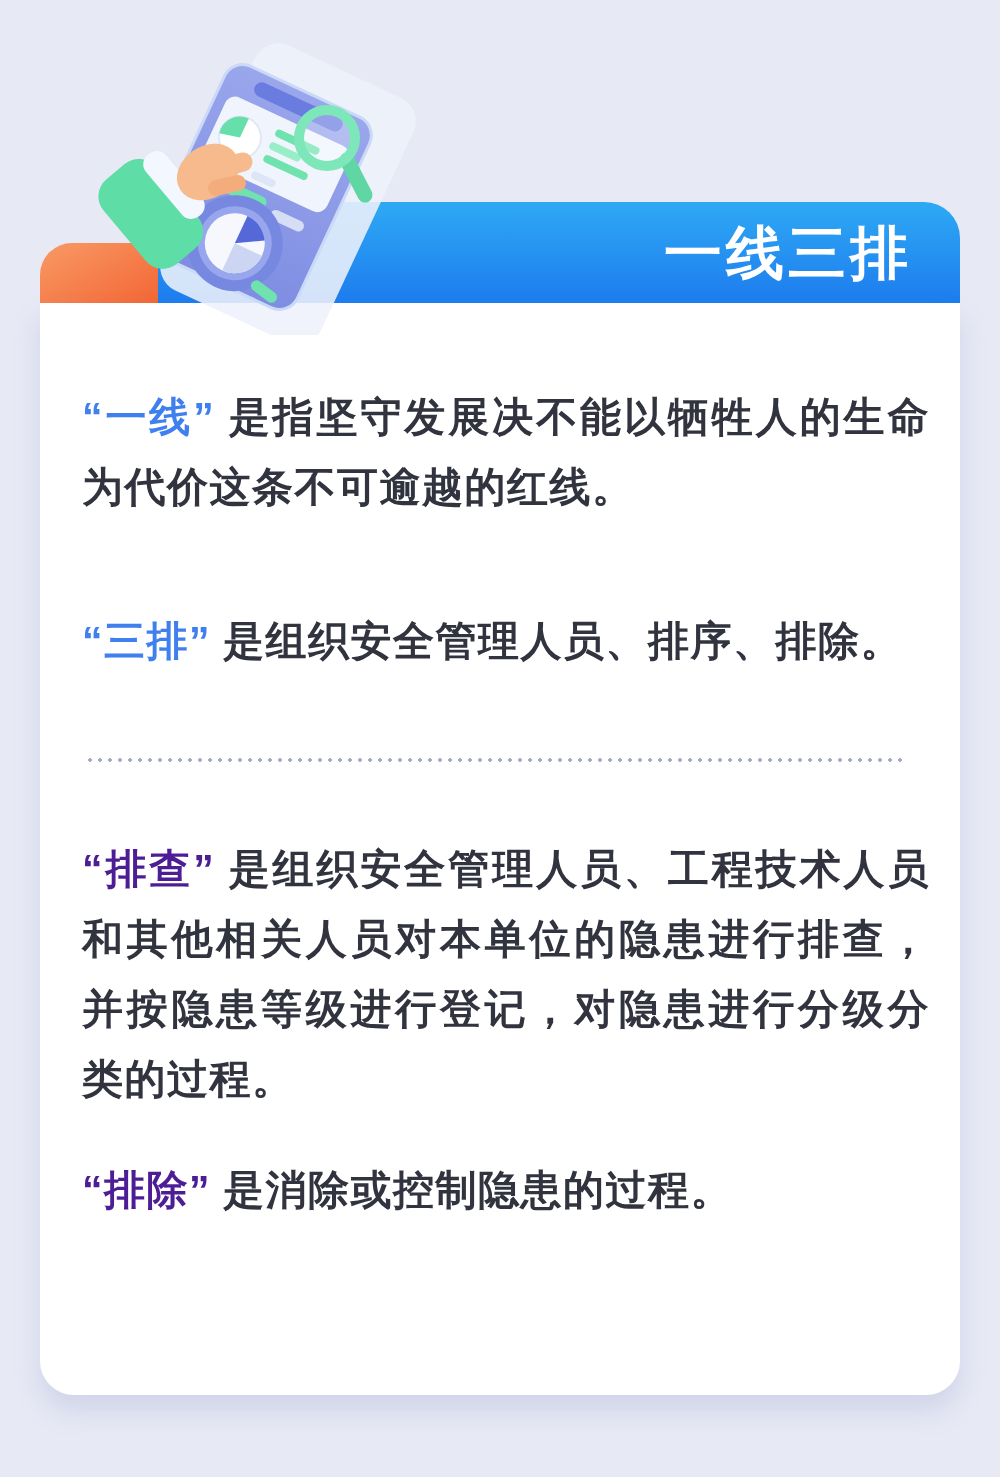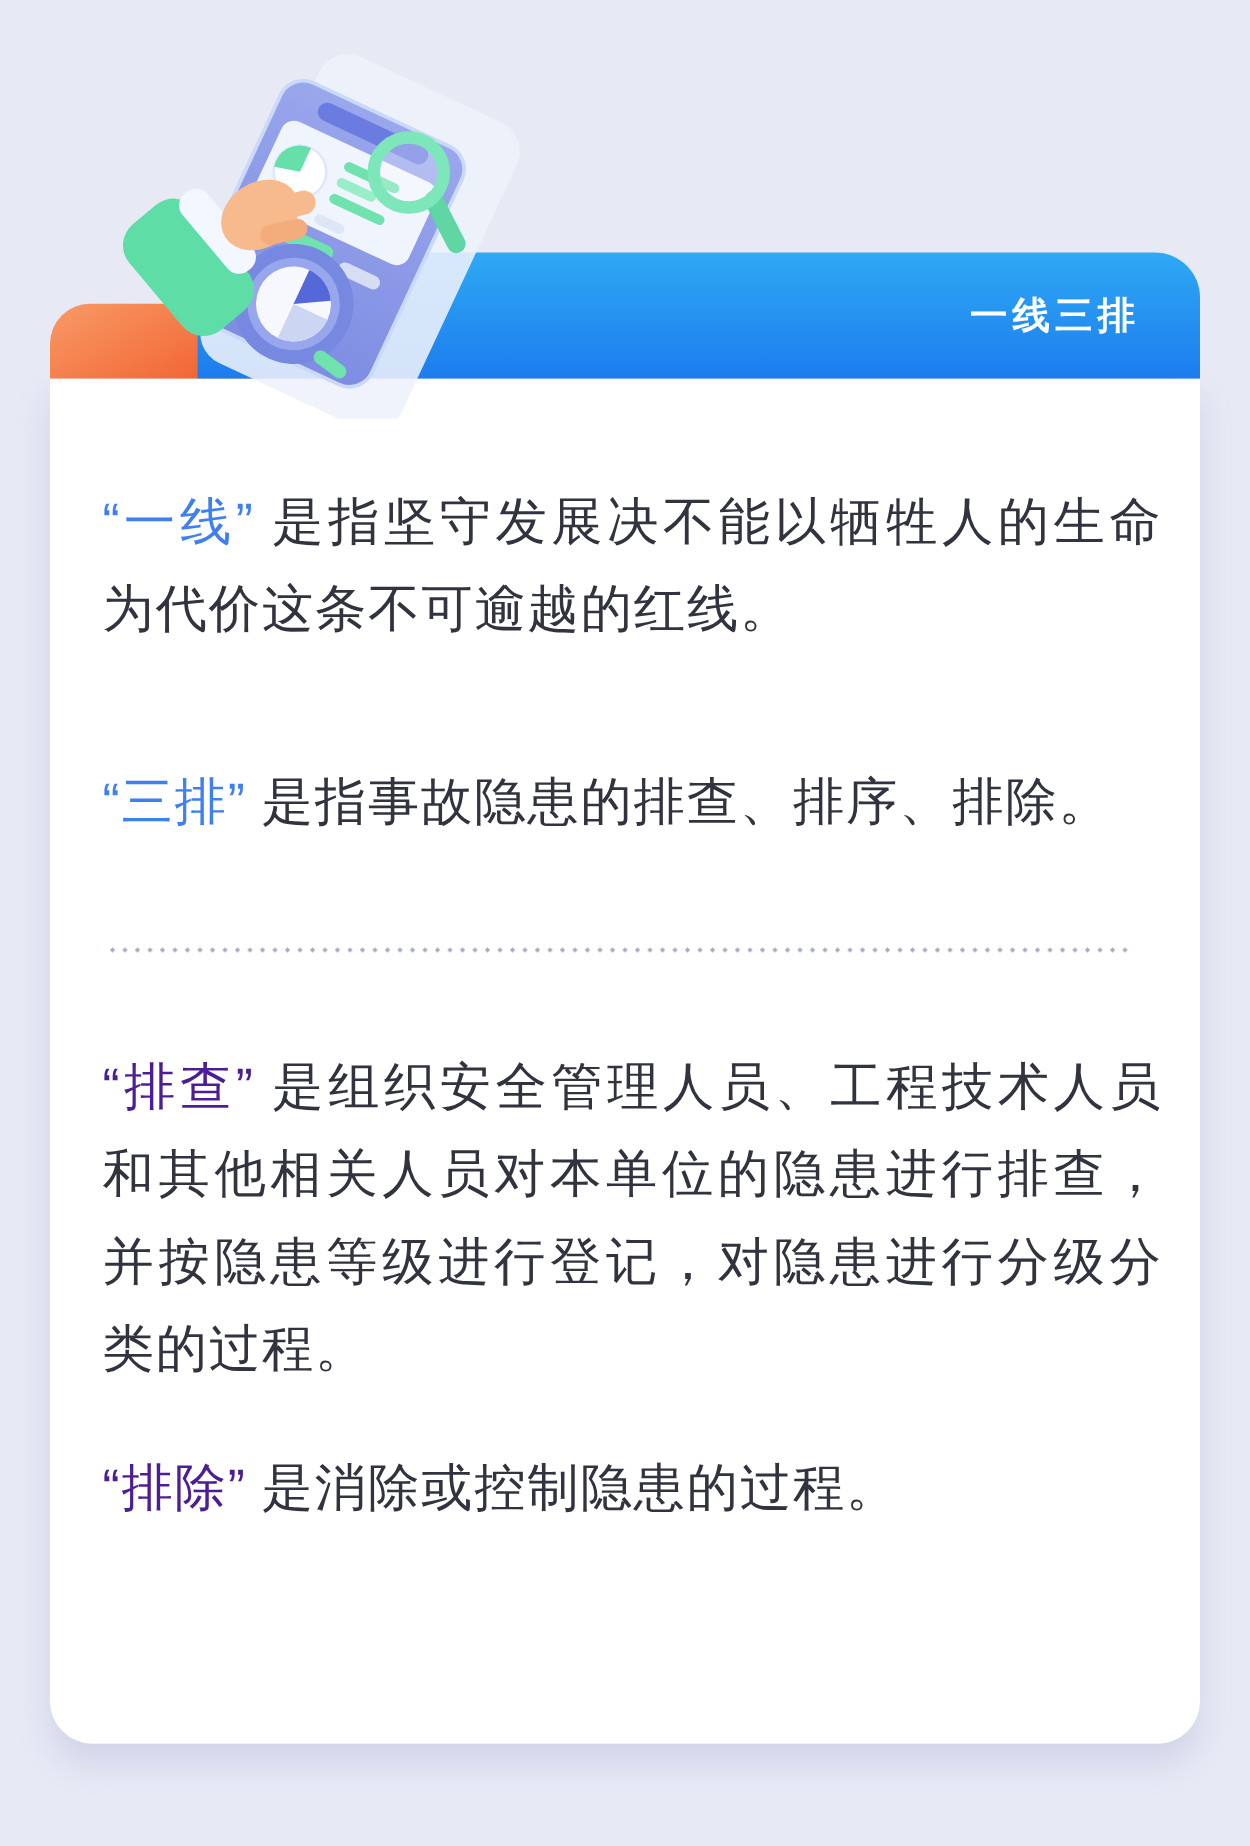--- a/index.html
+++ b/index.html
@@ -16,32 +16,32 @@
     background:linear-gradient(150deg,#f89a66 0%,#f2602f 75%);
     border-radius:32px 0 0 0;z-index:1;
   }
   .banner{
     position:absolute;left:158px;top:202px;width:802px;height:101px;
     background:linear-gradient(180deg,#2ea9f4 0%,#1d7cee 100%);
     border-radius:0 36px 0 0;z-index:2;
   }
   .banner .title{
     position:absolute;right:48px;top:0;height:131px;line-height:101px;
-    color:#ffffff;font-size:30px;font-weight:700;letter-spacing:4px;
+    color:#ffffff;font-size:58px;font-weight:700;letter-spacing:4px;
   }
 
   
   .card{
     position:absolute;left:40px;top:303px;width:920px;height:1092px;
     background:#ffffff;border-radius:0 0 34px 34px;z-index:2;
     box-shadow:0 16px 26px rgba(130,140,185,0.22);
     box-sizing:border-box;padding:0 30px 0 42px;
   }
   .para{
-    font-size:41px;line-height:70px;font-weight:400;color:#31343e;
+    font-size:41px;line-height:70px;font-weight:700;color:#31343e;
     letter-spacing:1.5px;text-align:justify;
   }
   .para .term{margin-right:12px;}
   .term-blue{color:#4080ee;}
   .term-orange{color:#4c1d95;}
   .p1{margin-top:79px;}
   .p2{margin-top:84px;}
   .p3{margin-top:72px;}
   .p4{margin-top:30px;}
   .p5{margin-top:40px;}
@@ -125,21 +125,21 @@
     </g>
   </svg>
 
   <div class="card">
 
     <p class="para p1">
       <span class="term term-blue">“一线”</span><span>是指坚守发展决不能以牺牲人的生命为代价这条不可逾越的红线。</span>
     </p>
 
     <p class="para p2">
-      <span class="term term-blue">“三排”</span><span>是指事故隐患的排查、排序、排除。</span>
+      <span class="term term-blue">“三排”</span><span>是组织安全管理人员、排序、排除。</span>
     </p>
 
     <div class="dotted-divider"></div>
 
     <p class="para p3">
       <span class="term term-orange">“排查”</span><span>是组织安全管理人员、工程技术人员和其他相关人员对本单位的隐患进行排查，并按隐患等级进行登记，对隐患进行分级分类的过程。</span>
     </p>
 
 
     <p class="para p5">

